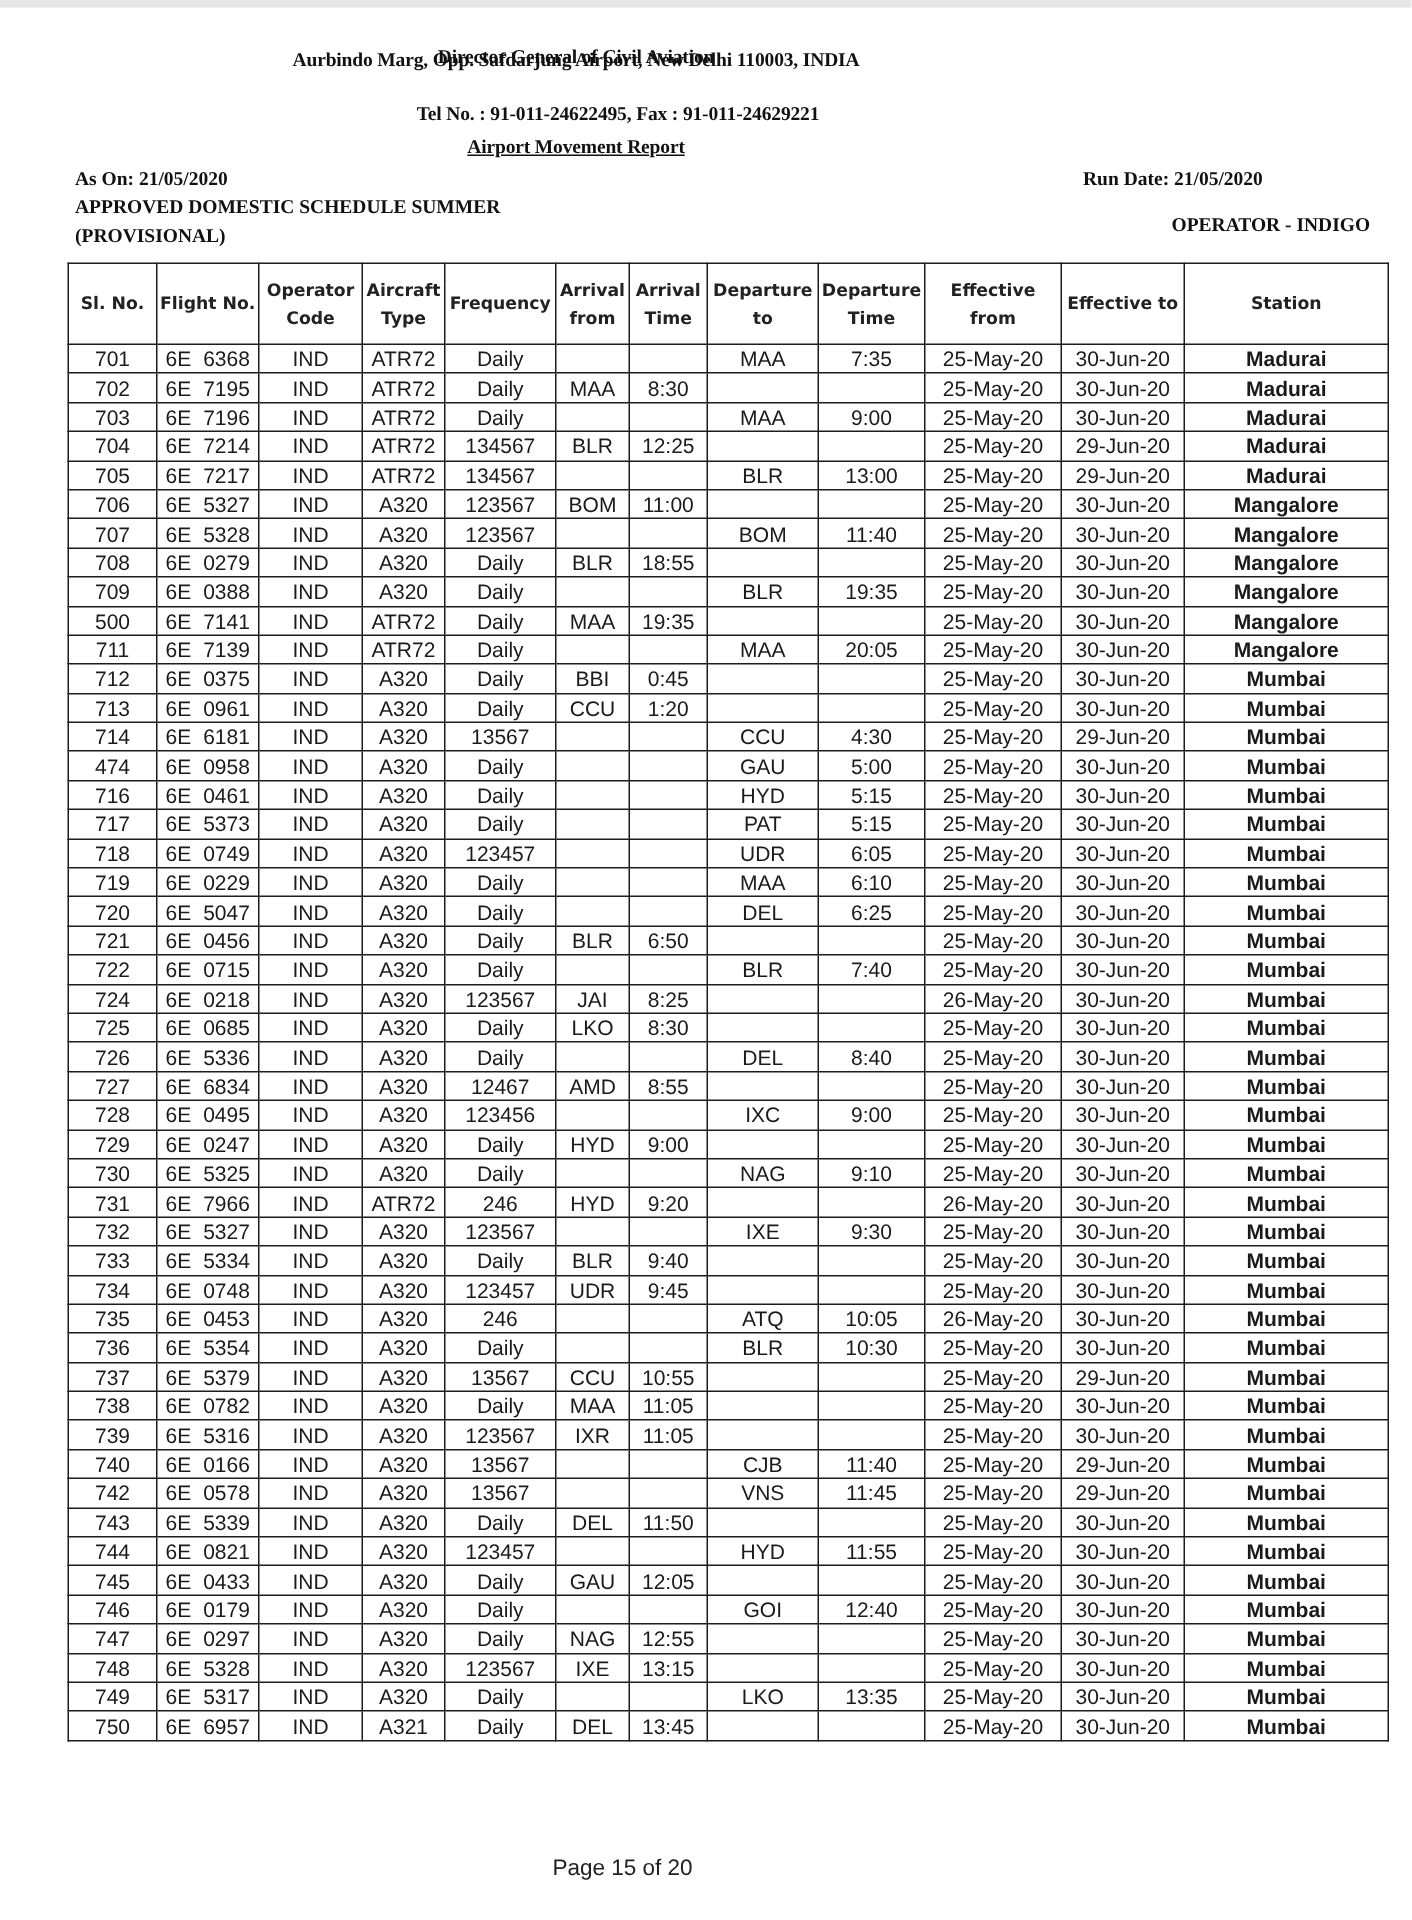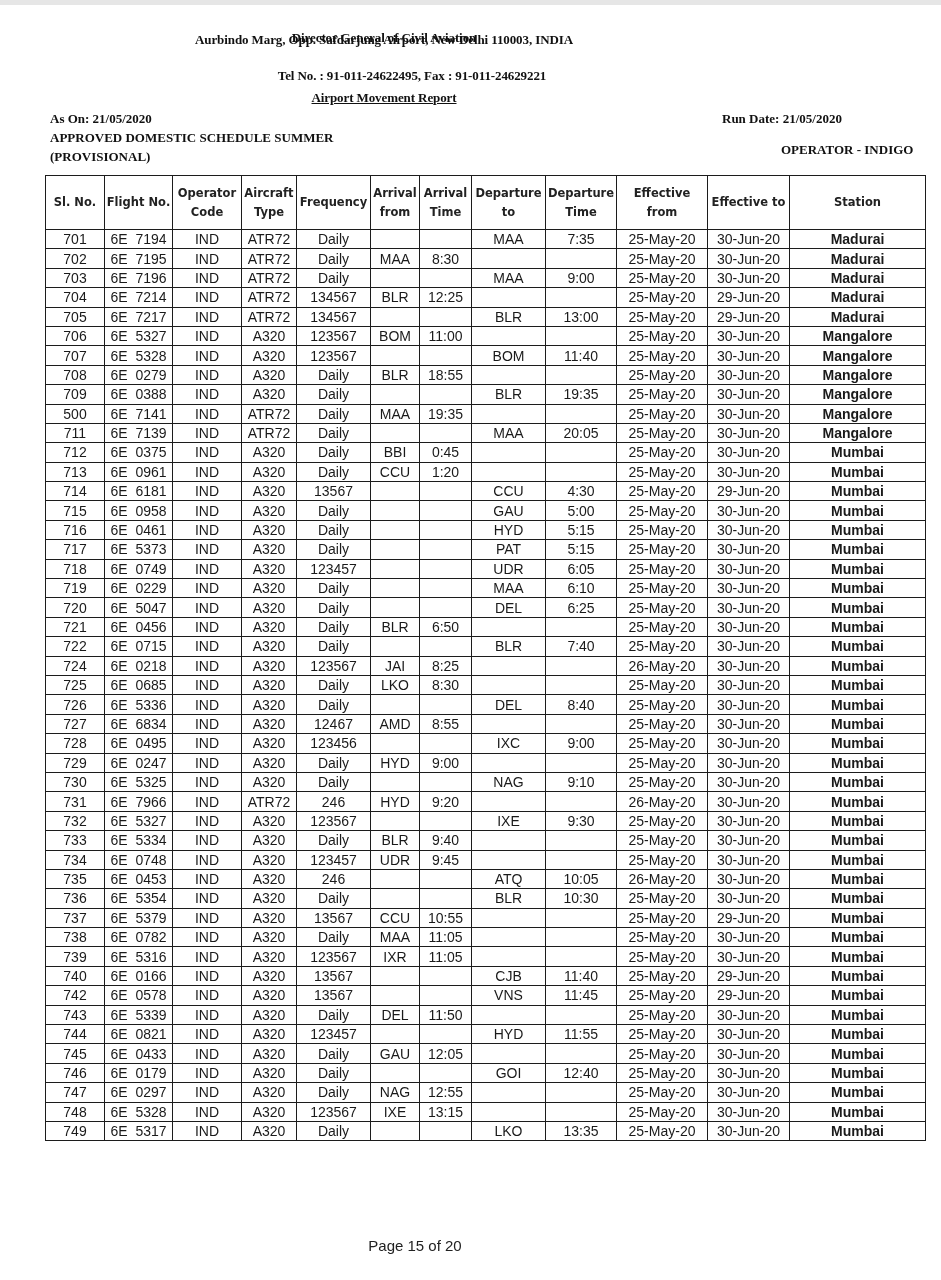--- a/index.html
+++ b/index.html
@@ -82,21 +82,21 @@
         <th>Departure to</th>
         <th>Departure Time</th>
         <th>Effective from</th>
         <th>Effective to</th>
         <th>Station</th>
       </tr>
   </thead>
   <tbody id="tbody">
       <tr>
         <td>701</td>
-        <td class="flight">6E 7194</td>
+        <td class="flight">6E 6368</td>
         <td>IND</td>
         <td>ATR72</td>
         <td>Daily</td>
         <td></td>
         <td></td>
         <td>MAA</td>
         <td>7:35</td>
         <td>25-May-20</td>
         <td>30-Jun-20</td>
         <td class="station">Madurai</td>
@@ -277,21 +277,21 @@
         <td>13567</td>
         <td></td>
         <td></td>
         <td>CCU</td>
         <td>4:30</td>
         <td>25-May-20</td>
         <td>29-Jun-20</td>
         <td class="station">Mumbai</td>
       </tr>
       <tr>
-        <td>715</td>
+        <td>474</td>
         <td class="flight">6E 0958</td>
         <td>IND</td>
         <td>A320</td>
         <td>Daily</td>
         <td></td>
         <td></td>
         <td>GAU</td>
         <td>5:00</td>
         <td>25-May-20</td>
         <td>30-Jun-20</td>
@@ -734,20 +734,34 @@
       <tr>
         <td>749</td>
         <td class="flight">6E 5317</td>
         <td>IND</td>
         <td>A320</td>
         <td>Daily</td>
         <td></td>
         <td></td>
         <td>LKO</td>
         <td>13:35</td>
+        <td>25-May-20</td>
+        <td>30-Jun-20</td>
+        <td class="station">Mumbai</td>
+      </tr>
+      <tr>
+        <td>750</td>
+        <td class="flight">6E 6957</td>
+        <td>IND</td>
+        <td>A321</td>
+        <td>Daily</td>
+        <td>DEL</td>
+        <td>13:45</td>
+        <td></td>
+        <td></td>
         <td>25-May-20</td>
         <td>30-Jun-20</td>
         <td class="station">Mumbai</td>
       </tr>
     </tbody>
 </table>
 
 <div class="footer">Page 15 of 20</div>
 
 </body></html>

